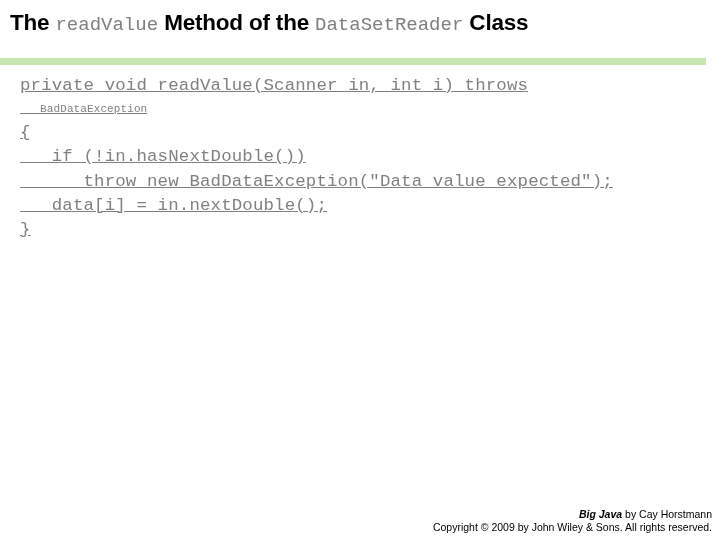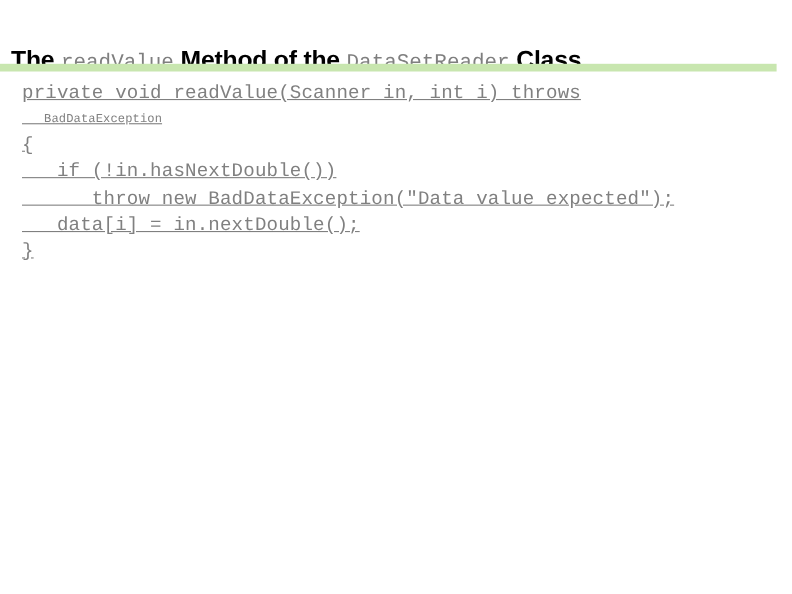--- a/index.html
+++ b/index.html
@@ -12,21 +12,21 @@
     background: #ffffff;
     font-family: "Liberation Sans", sans-serif;
     overflow: hidden;
     position: relative;
   }
 
   
   #slide-title {
     position: absolute;
     left: 10px;
-    top: 44px;
+    top: 12px;
     white-space: nowrap;
     line-height: 1;
   }
   .t-text {
     font-family: "Liberation Sans", sans-serif;
     font-weight: bold;
     font-size: 22.5px;
     color: #000000;
     letter-spacing: -0.2px;
   }
@@ -96,13 +96,17 @@
 </head>
 <body>
 
 <div id="slide-title"><span class="t-text">The </span><span class="t-code">readValue</span><span class="t-text"> Method of the </span><span class="t-code">DataSetReader</span><span class="t-text"> Class</span></div>
 
 <div id="title-divider" style="background: rgb(200, 230, 175);"></div>
 
 <div id="code-block" style="color: rgb(128, 128, 128);"><div class="code-line">private void readValue(Scanner in, int i) throws</div><div class="code-line wrapped">   BadDataException</div><div class="code-line">{</div><div class="code-line">   if (!in.hasNextDouble())</div><div class="code-line">      throw new BadDataException("Data value expected");</div><div class="code-line">   data[i] = in.nextDouble();</div><div class="code-line">}</div></div>
 
 <div id="footer">
+  <div class="footer-line">
+    <span class="f-italic">Big Java</span><span class="f-plain"> by Cay Horstmann</span>
+  </div>
+  <div class="footer-line">Copyright © 2009 by John Wiley &amp; Sons.  All rights reserved.</div>
 </div>
 
 </body></html>

